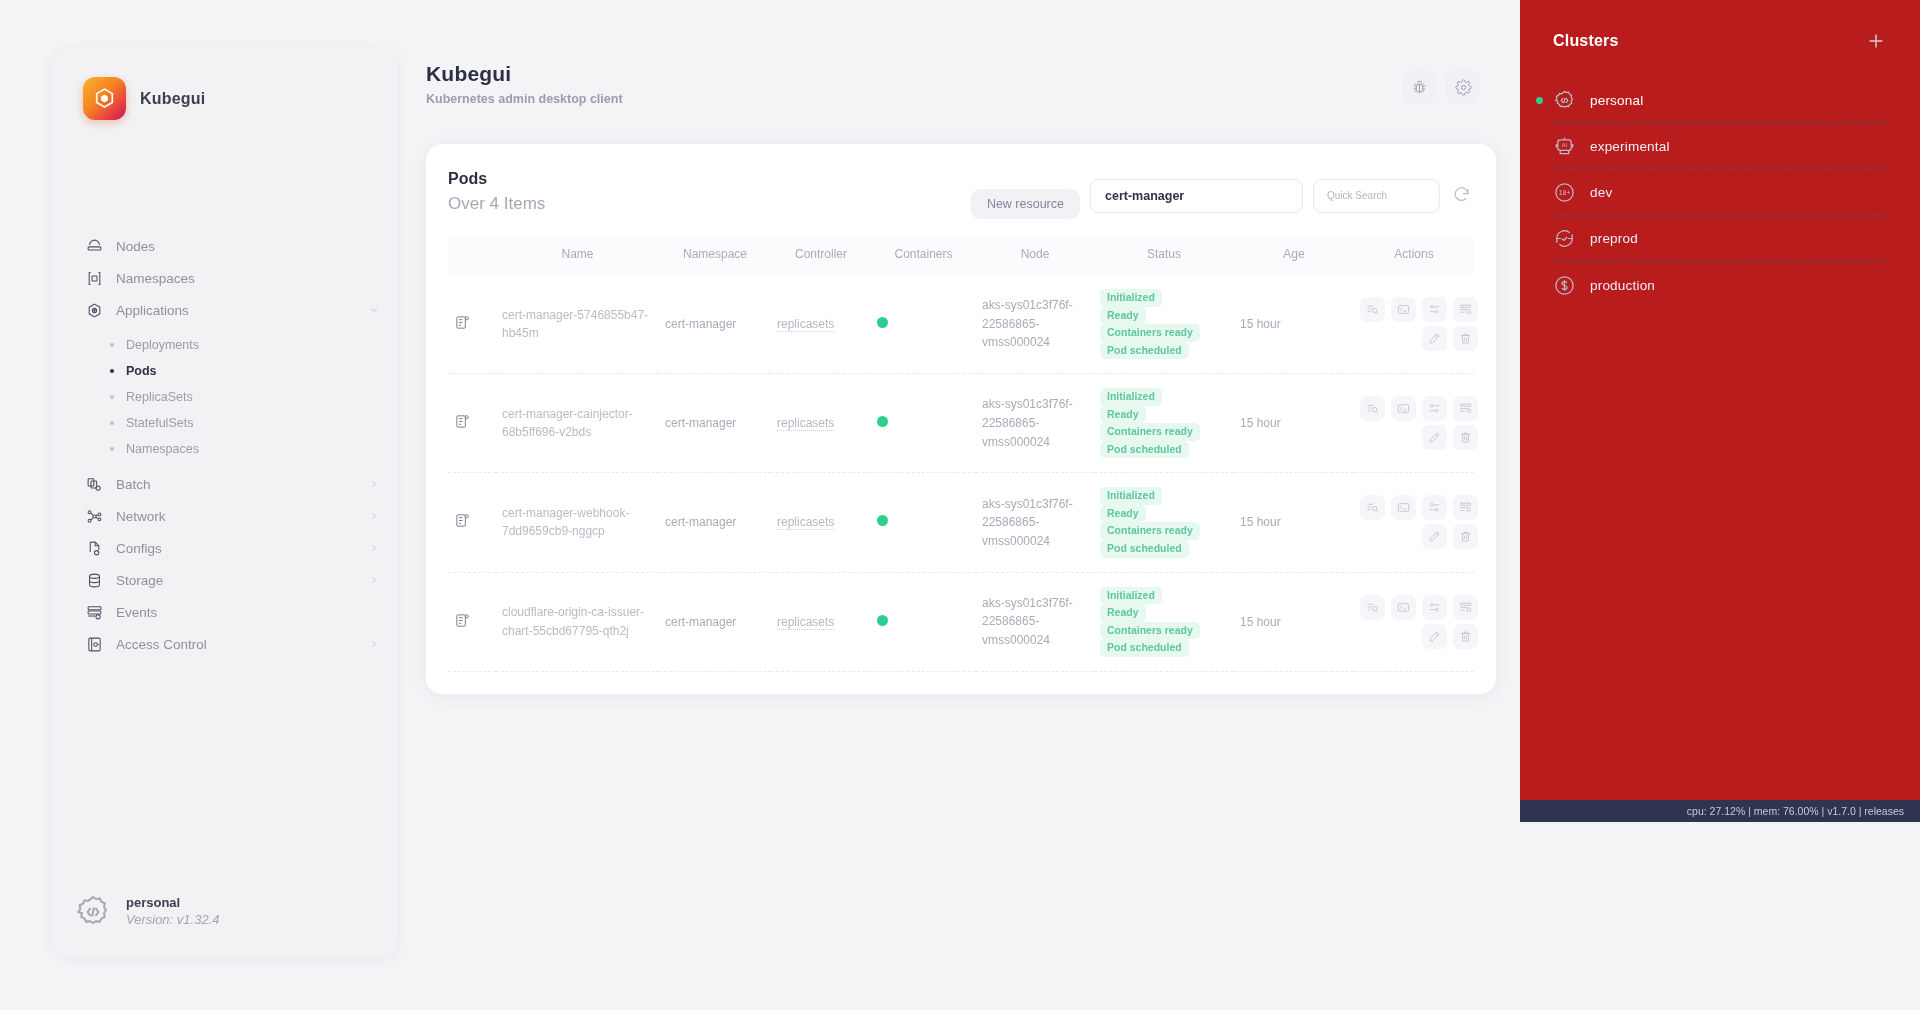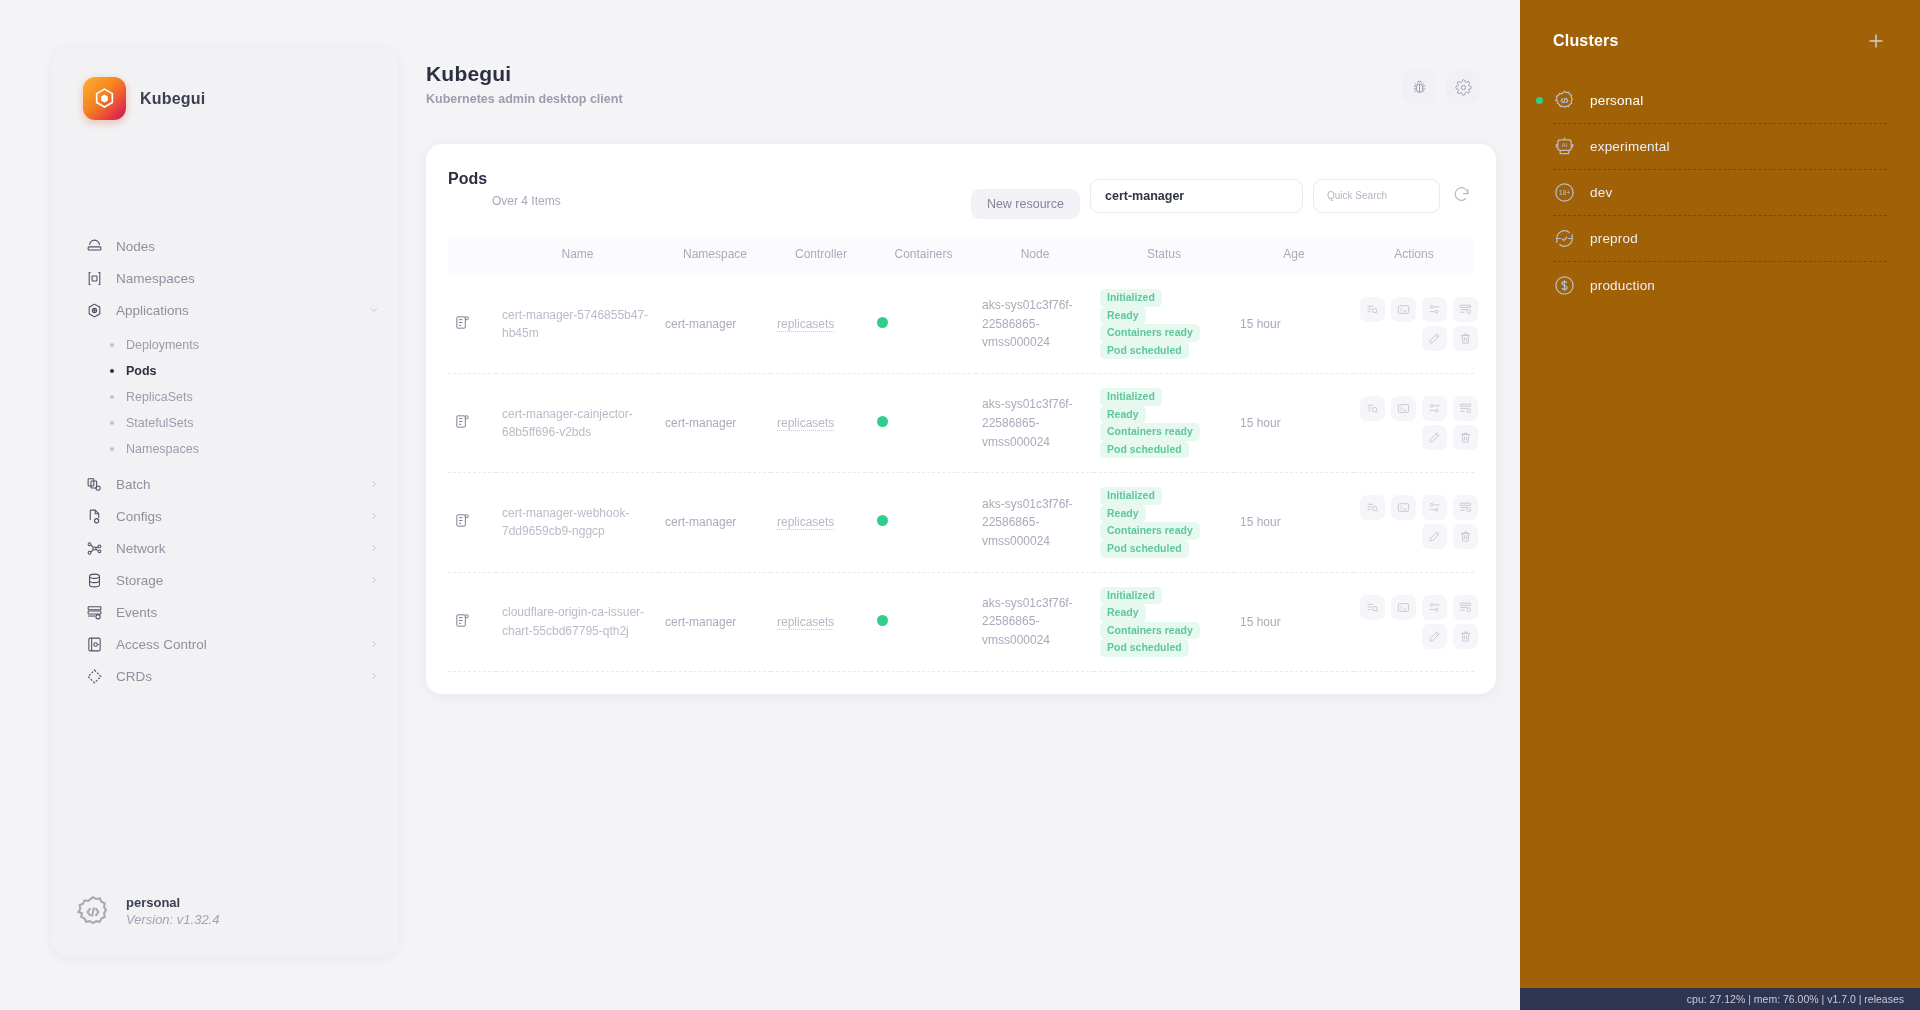--- a/index.html
+++ b/index.html
@@ -75,21 +75,21 @@
   .icon-btn svg { width: 17px; height: 17px; stroke: #9a9cab; fill: none; stroke-width: 1.4; }
 
   
   .card {
     margin: 38px 24px 0 28px; background: #fff; border-radius: 16px;
     box-shadow: 0 2px 18px rgba(40,40,80,.055);
     padding: 26px 22px 22px 22px;
   }
   .card-head { display: flex; align-items: flex-start; }
   .card-title { font-size: 16px; font-weight: 700; color: #2b2f40; }
-  .card-count { font-size: 12px; color: #a6a8b6; margin-top: 6px; margin-left: 44px; }
+  .card-count { font-size: 17px; color: #a6a8b6; margin-top: 6px; }
   .card-tools { margin-left: auto; display: flex; align-items: center; gap: 10px; padding-top: 2px; }
   .btn-new {
     background: #f2f2f6; border: none; border-radius: 9px;
     padding: 0 16px; height: 30px; font-size: 12.5px; color: #83859a;
     font-family: inherit; cursor: pointer; margin-top: 17px;
   }
   .select-box {
     width: 213px; height: 34px; border: 1px solid #e8e8ef; border-radius: 9px;
     display: flex; align-items: center; padding: 0 14px;
     font-size: 12.5px; color: #2f3346; font-weight: 700; cursor: pointer;
@@ -145,22 +145,22 @@
   .actions-wrap { display: flex; flex-wrap: wrap; gap: 6px; width: 118px; justify-content: flex-start; }
   .act-btn {
     width: 25px; height: 25px; border-radius: 7px; background: #f6f6fa;
     display: flex; align-items: center; justify-content: center; cursor: pointer;
   }
   .act-btn svg { width: 13px; height: 13px; stroke: #b9bbc8; fill: none; stroke-width: 1.4; }
   .act-row2 { width: 118px; display:flex; gap:6px; justify-content: flex-end; margin-top: 4px;}
 
   
   .rpanel {
-    position: absolute; right: 0; top: 0; width: 400px; height: 1010px;
-    background: #a16207; color: #fff;
+    position: absolute; right: 0; top: 0; width: 400px; height: 822px;
+    background: #b91c1c; color: #fff;
   }
   .rpanel-head {
     display: flex; align-items: center; padding: 30px 33px 0 33px;
   }
   .rpanel-title { font-size: 16px; font-weight: 700; letter-spacing: .2px; }
   .plus-btn { margin-left: auto; cursor: pointer; width: 22px; height: 22px; }
   .plus-btn svg { width: 22px; height: 22px; stroke: #ced0dd; stroke-width: 1.6; fill:none;}
   .clusters { margin-top: 26px; padding: 0 33px; }
   .cluster {
     display: flex; align-items: center; gap: 14px; height: 46px;
@@ -273,56 +273,56 @@
         <span class="chev">
           <svg viewBox="0 0 24 24">
               <path d="M9 6l6 6-6 6"></path>
             </svg>
         </span>
       </div>
 
       <div class="nav-item">
         <span class="nav-icon">
           <svg viewBox="0 0 24 24">
-              <path d="M6 3h7l5 5v6"></path>
-              <path d="M6 3v14"></path>
-              <path d="M13 3v5h5"></path>
-              <circle cx="15" cy="18" r="3"></circle>
-            </svg>
-        </span>
-        <span class="nav-label">Configs</span>
-        <span class="chev">
-          <svg viewBox="0 0 24 24">
-              <path d="M9 6l6 6-6 6"></path>
-            </svg>
-        </span>
-      </div>
-
-      <div class="nav-item">
-        <span class="nav-icon">
-          <svg viewBox="0 0 24 24">
               <circle cx="5" cy="6" r="2"></circle>
               <circle cx="5" cy="18" r="2"></circle>
               <circle cx="12" cy="12" r="2.2"></circle>
               <circle cx="19" cy="9" r="2"></circle>
               <circle cx="19" cy="16" r="2"></circle>
               <path d="M7 7l3 3.5M7 17l3-3.5M14 11l3-1.5M14 13l3 2"></path>
             </svg>
         </span>
         <span class="nav-label">Network</span>
         <span class="chev">
           <svg viewBox="0 0 24 24">
               <path d="M9 6l6 6-6 6"></path>
             </svg>
         </span>
       </div>
 
       <div class="nav-item">
         <span class="nav-icon">
           <svg viewBox="0 0 24 24">
+              <path d="M6 3h7l5 5v6"></path>
+              <path d="M6 3v14"></path>
+              <path d="M13 3v5h5"></path>
+              <circle cx="15" cy="18" r="3"></circle>
+            </svg>
+        </span>
+        <span class="nav-label">Configs</span>
+        <span class="chev">
+          <svg viewBox="0 0 24 24">
+              <path d="M9 6l6 6-6 6"></path>
+            </svg>
+        </span>
+      </div>
+
+      <div class="nav-item">
+        <span class="nav-icon">
+          <svg viewBox="0 0 24 24">
               <ellipse cx="12" cy="6" rx="7" ry="3"></ellipse>
               <path d="M5 6v12c0 1.6 3.1 3 7 3s7-1.4 7-3V6"></path>
               <path d="M5 12c0 1.6 3.1 3 7 3s7-1.4 7-3"></path>
             </svg>
         </span>
         <span class="nav-label">Storage</span>
         <span class="chev">
           <svg viewBox="0 0 24 24">
               <path d="M9 6l6 6-6 6"></path>
             </svg>
@@ -351,33 +351,20 @@
             </svg>
         </span>
         <span class="nav-label">Access Control</span>
         <span class="chev">
           <svg viewBox="0 0 24 24">
               <path d="M9 6l6 6-6 6"></path>
             </svg>
         </span>
       </div>
 
-      <div class="nav-item">
-        <span class="nav-icon">
-          <svg viewBox="0 0 24 24" stroke-dasharray="3 2">
-              <path d="M12 3l9 9-9 9-9-9z"></path>
-            </svg>
-        </span>
-        <span class="nav-label">CRDs</span>
-        <span class="chev">
-          <svg viewBox="0 0 24 24">
-              <path d="M9 6l6 6-6 6"></path>
-            </svg>
-        </span>
-      </div>
     </nav>
 
     <div class="sidebar-footer">
       <span class="footer-icon">
         <svg viewBox="0 0 24 24">
           <path d="M12 2.6l2 1.2 2.3-.4 1 2.1 2.1 1-.4 2.3 1.2 2-1.2 2 .4 2.3-2.1 1-1 2.1-2.3-.4-2 1.2-2-1.2-2.3.4-1-2.1-2.1-1 .4-2.3L2.8 12l1.2-2-.4-2.3 2.1-1 1-2.1 2.3.4z"></path>
           <path d="M10.4 9.6L8.6 12l1.8 2.4M13.6 9.6L15.4 12l-1.8 2.4M12.6 9.2l-1.2 5.6"></path>
         </svg>
       </span>
       <div>

